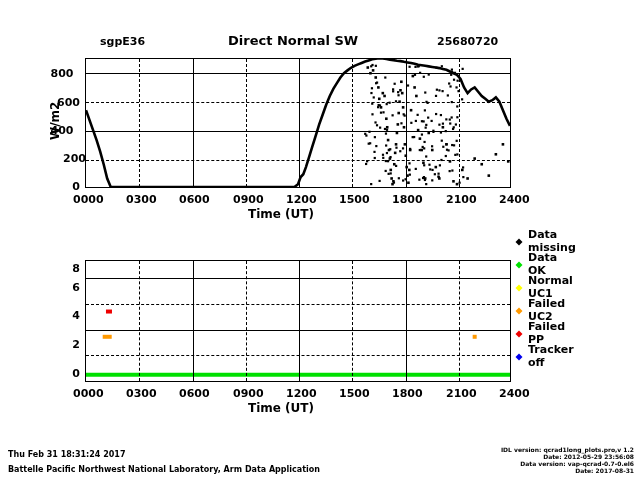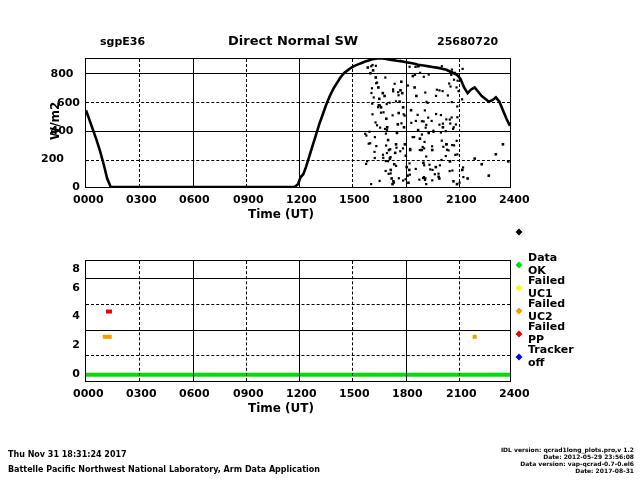--- a/index.html
+++ b/index.html
@@ -46,21 +46,21 @@
 
   <div class="abs hdr-title" style="left:0;top:33px;width:640px;">
     <div style="position:absolute;left:228px;top:0;">Direct Normal SW</div>
   </div>
 
   <div class="abs hdr-small" style="left:437px;top:35px;">25680720</div>
 
   <div class="ylabel" style="left:48px;top:140px;">W/m2</div>
 
   <div class="abs tick" style="left:58px;top:180px;width:22px;text-align:right;">0</div>
-  <div class="abs tick" style="left:41px;top:152px;width:36px;">200</div>
+  <div class="abs tick" style="left:50px;top:152px;width:36px;text-align:right;">200</div>
   <div class="abs tick" style="left:44px;top:124px;width:36px;text-align:center;">400</div>
   <div class="abs tick" style="left:44px;top:96px;width:36px;text-align:right;">600</div>
   <div class="abs tick" style="left:44px;top:67px;width:36px;text-align:center;">800</div>
 
   <div class="frame" style="left:85px;top:58px;width:426px;height:130px;">
 
     <div class="gridv" style="left:53.25px;"></div>
     <div class="gridv solid" style="left:106.5px;"></div>
     <div class="gridv" style="left:159.75px;"></div>
     <div class="gridv solid" style="left:213px;"></div>
@@ -373,36 +373,37 @@
 
   <div class="abs axlabel" style="left:248px;top:401px;">Time  (UT)</div>
 
   <div class="abs" id="legend-box" style="left:515px;top:228px;">
       <div class="legend-row" style="top: 0px; left: 0px;">
         <span class="legend-sym">
           <svg width="8" height="8" viewBox="0 0 8 8">
             <polygon points="4,0.5 7.5,4 4,7.5 0.5,4" fill="#000000"></polygon>
           </svg>
         </span>
+        <span class="legend-text">Data missing</span>
       </div>
       <div class="legend-row" style="top: 23px; left: 0px;">
         <span class="legend-sym">
           <svg width="8" height="8" viewBox="0 0 8 8">
             <polygon points="4,0.5 7.5,4 4,7.5 0.5,4" fill="#00e000"></polygon>
           </svg>
         </span>
         <span class="legend-text">Data OK</span>
       </div>
       <div class="legend-row" style="top: 46px; left: 0px;">
         <span class="legend-sym">
           <svg width="8" height="8" viewBox="0 0 8 8">
             <polygon points="4,0.5 7.5,4 4,7.5 0.5,4" fill="#ffff00"></polygon>
           </svg>
         </span>
-        <span class="legend-text">Failed UC1</span>
+        <span class="legend-text">Normal UC1</span>
       </div>
       <div class="legend-row" style="top: 69px; left: 0px;">
         <span class="legend-sym">
           <svg width="8" height="8" viewBox="0 0 8 8">
             <polygon points="4,0.5 7.5,4 4,7.5 0.5,4" fill="#ff9900"></polygon>
           </svg>
         </span>
         <span class="legend-text">Failed UC2</span>
       </div>
       <div class="legend-row" style="top: 92px; left: 0px;">
@@ -416,21 +417,21 @@
       <div class="legend-row" style="top: 115px; left: 0px;">
         <span class="legend-sym">
           <svg width="8" height="8" viewBox="0 0 8 8">
             <polygon points="4,0.5 7.5,4 4,7.5 0.5,4" fill="#0000ee"></polygon>
           </svg>
         </span>
         <span class="legend-text">Tracker off</span>
       </div>
     </div>
 
-  <div class="abs foot" style="left:8px;top:450px;">Thu Nov 31 18:31:24 2017</div>
+  <div class="abs foot" style="left:8px;top:450px;">Thu Feb 31 18:31:24 2017</div>
   <div class="abs foot" style="left:8px;top:465px;">Battelle Pacific Northwest National Laboratory, Arm Data Application</div>
 
   <div class="abs" style="left:400px;top:446px;width:234px;">
     <div class="foot-right">IDL version: qcrad1long_plots.pro,v 1.2</div>
     <div class="foot-right">Date: 2012-05-29 23:56:08</div>
     <div class="foot-right">Data version: vap-qcrad-0.7-0.el6</div>
     <div class="foot-right">Date: 2017-08-31</div>
   </div>
 
 </div>

